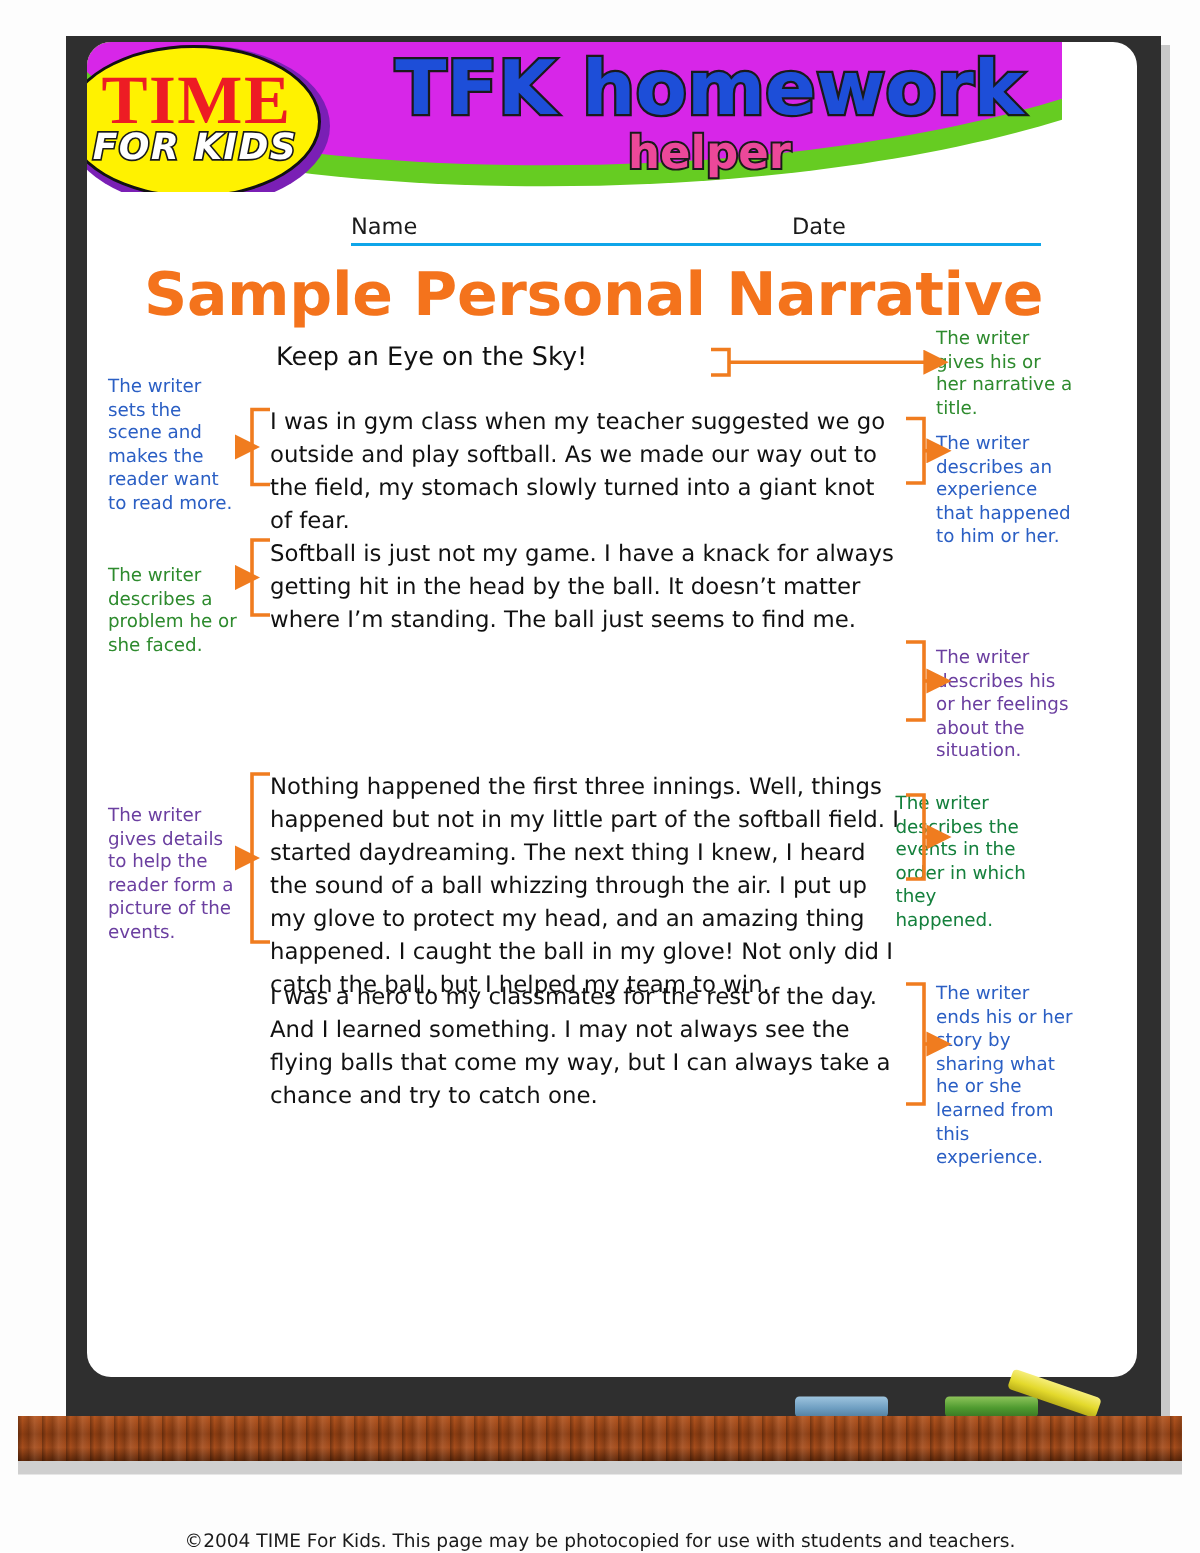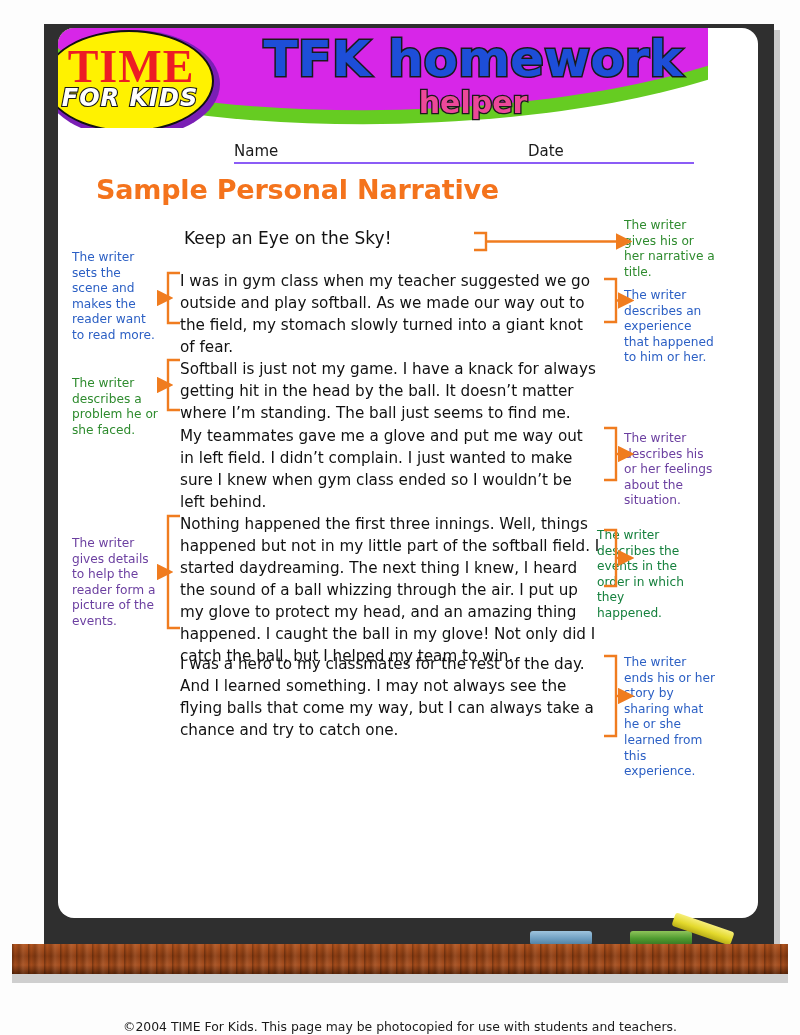--- a/index.html
+++ b/index.html
@@ -121,39 +121,39 @@
     -webkit-text-stroke: 2.6px #1a1a1a;
     paint-order: stroke fill;
   }
 
   
   #namedate{
     position:absolute;
     left: 176px; top: 108px;
     width: 460px;
     height: 26px;
-    border-bottom: 2px solid #8b5cf6;
+    border-bottom: 2px solid #0ea5e9;
   }
   #namedate .lbl{
     position:absolute;
     bottom: 2px;
     font-family:"DejaVu Sans", sans-serif;
     font-size: 15px;
     color:#1a1a1a;
   }
   #name-label{ left: 0px; }
   #date-label{ left: 294px; }
 
   
   #doc-title{
     position:absolute;
     left: 38px; top: 146px;
     font-family:"DejaVu Sans", sans-serif;
     font-weight:700;
-    font-size: 27px;
+    font-size: 40px;
     color:#f4731c;
     letter-spacing: -0.2px;
   }
 
   
   #story-heading{
     position:absolute;
     left: 126px; top: 200px;
     font-family:"DejaVu Sans", sans-serif;
     font-weight:400;
@@ -275,21 +275,20 @@
     <span class="lbl" id="name-label">Name</span>
     <span class="lbl" id="date-label">Date</span>
   </div>
 
   <div id="doc-title">Sample Personal Narrative</div>
 
   <div id="story-heading">Keep an Eye on the Sky!</div>
 
   <div class="para" id="para-1">I was in gym class when my teacher suggested we go outside and play softball. As we made our way out to the field, my stomach slowly turned into a giant knot of fear.</div>
   <div class="para" id="para-2">Softball is just not my game. I have a knack for always getting hit in the head by the ball. It doesn’t matter where I’m standing. The ball just seems to find me.</div>
-  <div class="para" id="para-3">My teammates gave me a glove and put me way out in left field. I didn’t complain. I just wanted to make sure I knew when gym class ended so I wouldn’t be left behind.</div>
   <div class="para" id="para-4">Nothing happened the first three innings. Well, things happened but not in my little part of the softball field. I started daydreaming. The next thing I knew, I heard the sound of a ball whizzing through the air. I put up my glove to protect my head, and an amazing thing happened. I caught the ball in my glove! Not only did I catch the ball, but I helped my team to win.</div>
   <div class="para" id="para-5">I was a hero to my classmates for the rest of the day. And I learned something. I may not always see the flying balls that come my way, but I can always take a chance and try to catch one.</div>
 
   <div class="ann left" id="ann-l-1" style="left:14px; top:222px; color:#2b5fc4;">The writer sets the scene and makes the reader want to read more.</div>
   <div class="ann left" id="ann-l-2" style="left:14px; top:348px; color:#2e8b2e;">The writer describes a problem he or she faced.</div>
   <div class="ann left" id="ann-l-3" style="left:14px; top:508px; color:#6b3fa0;">The writer gives details to help the reader form a picture of the events.</div>
 
   <div class="ann right" id="ann-r-1" style="left:566px; top:190px; color:#2e8b2e;">The writer gives his or her narrative a title.</div>
   <div class="ann right" id="ann-r-2" style="left:566px; top:260px; color:#2b5fc4;">The writer describes an experience that happened to him or her.</div>
   <div class="ann right" id="ann-r-3" style="left:566px; top:403px; color:#6b3fa0;">The writer describes his or her feelings about the situation.</div>

